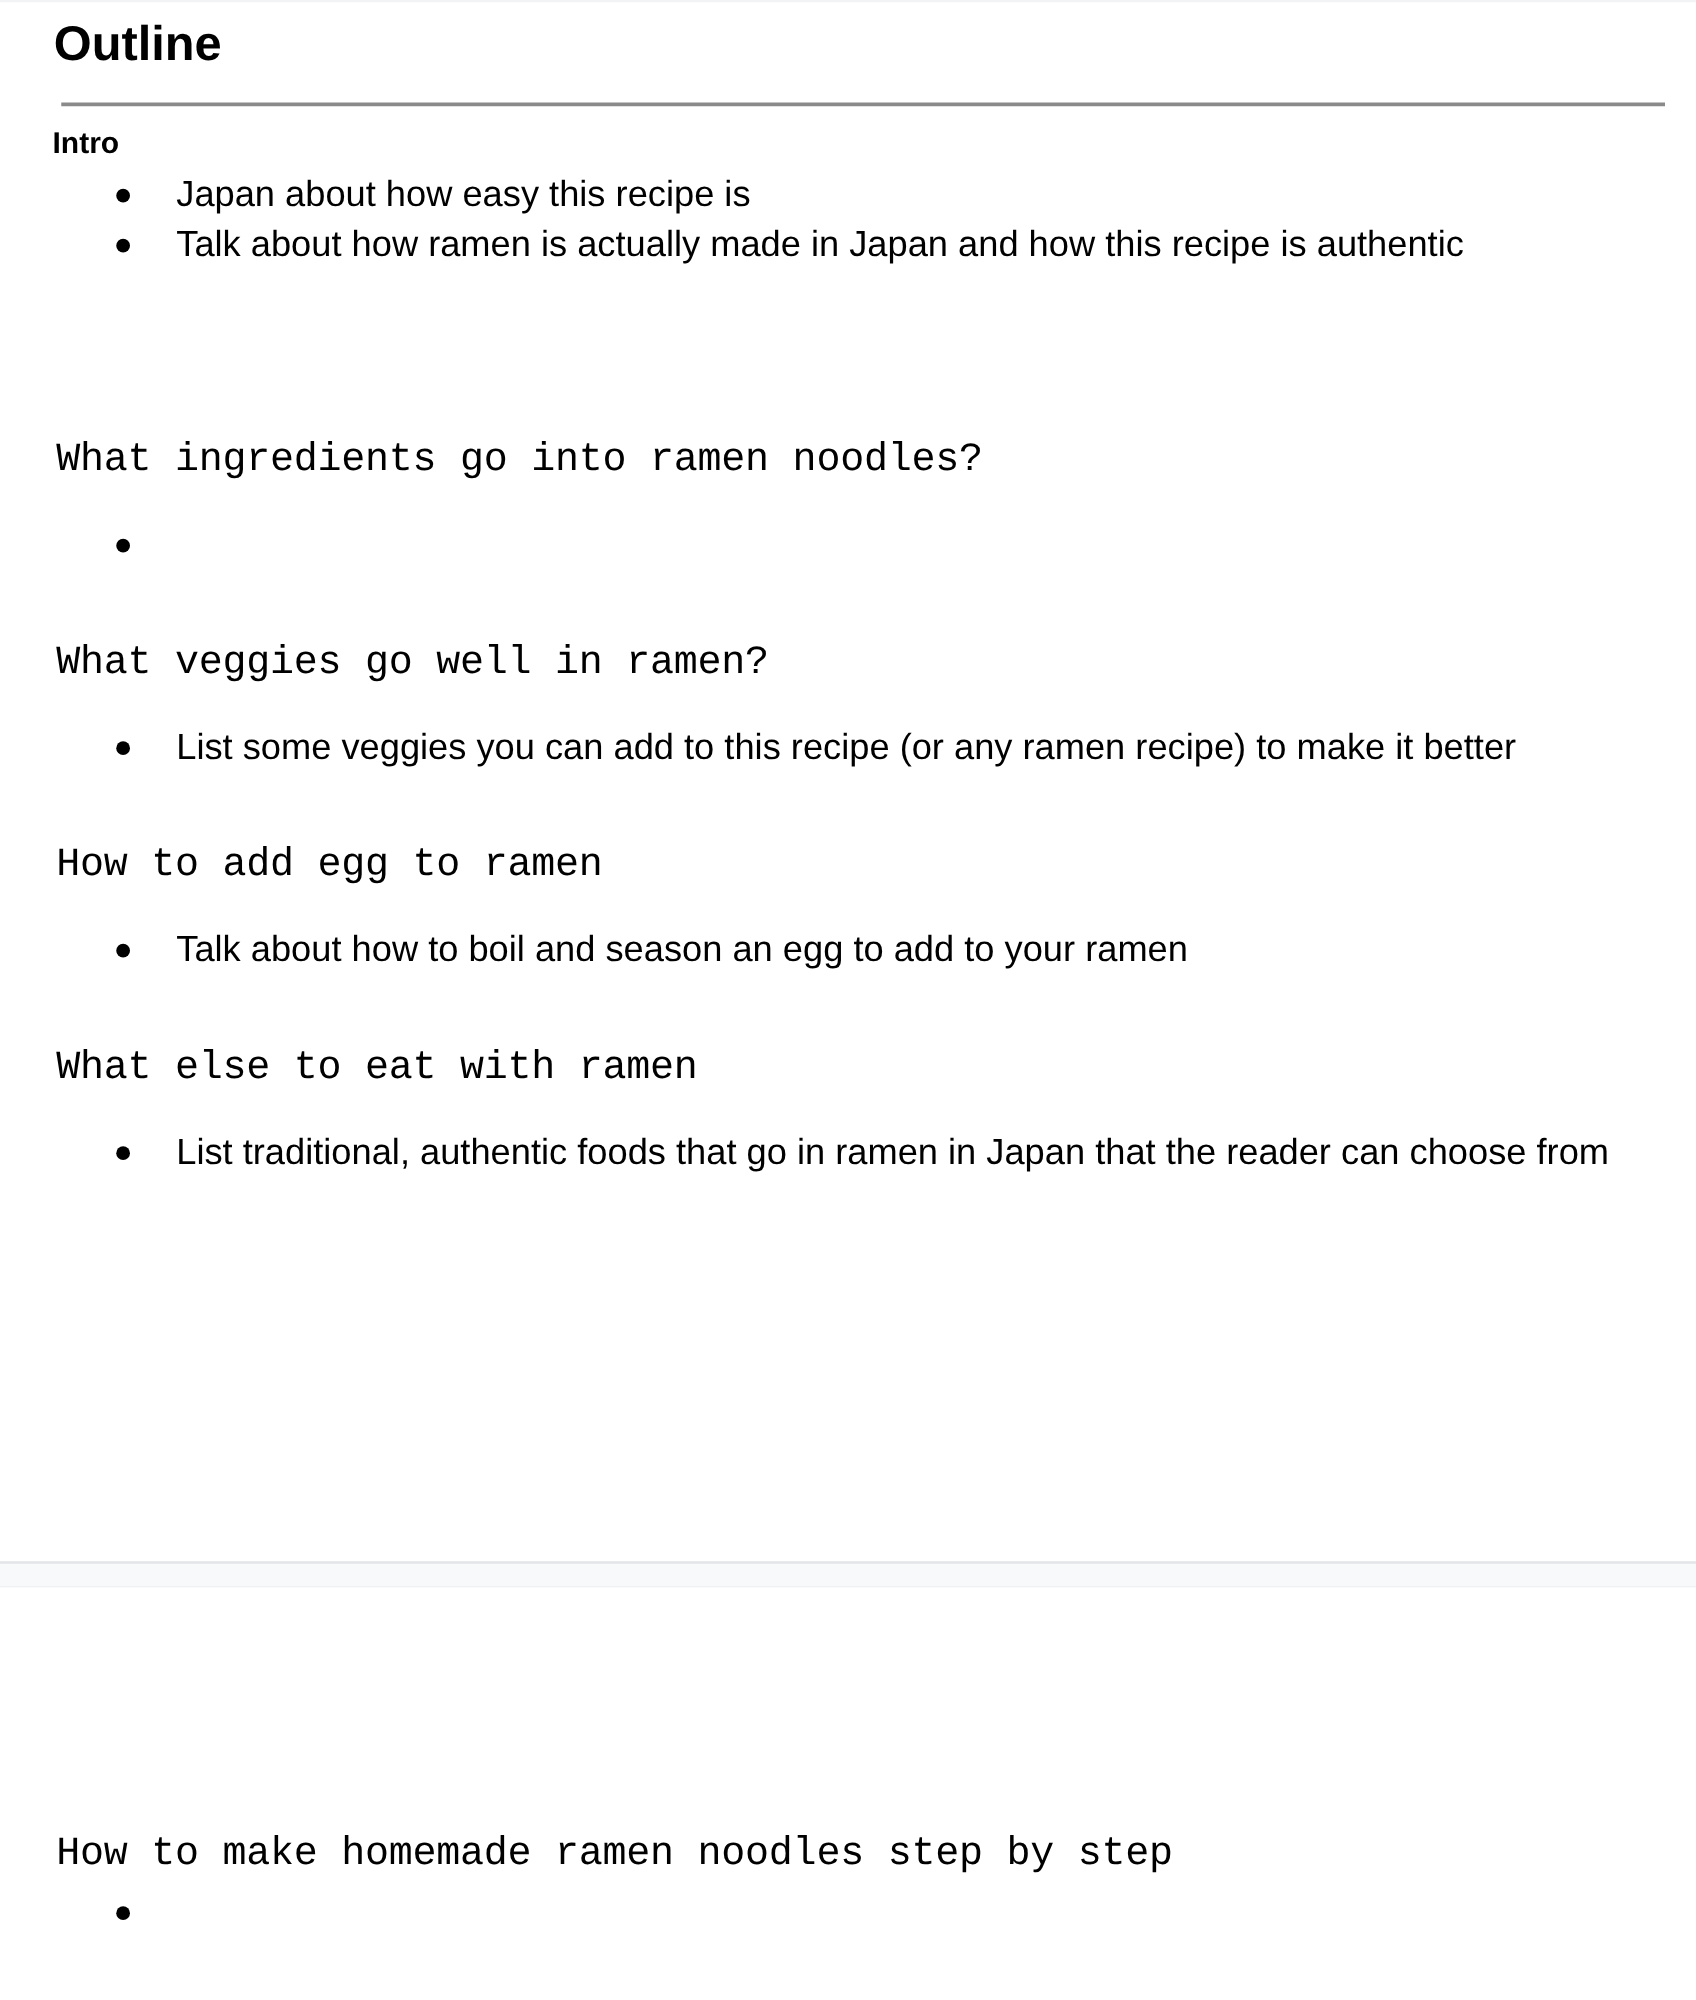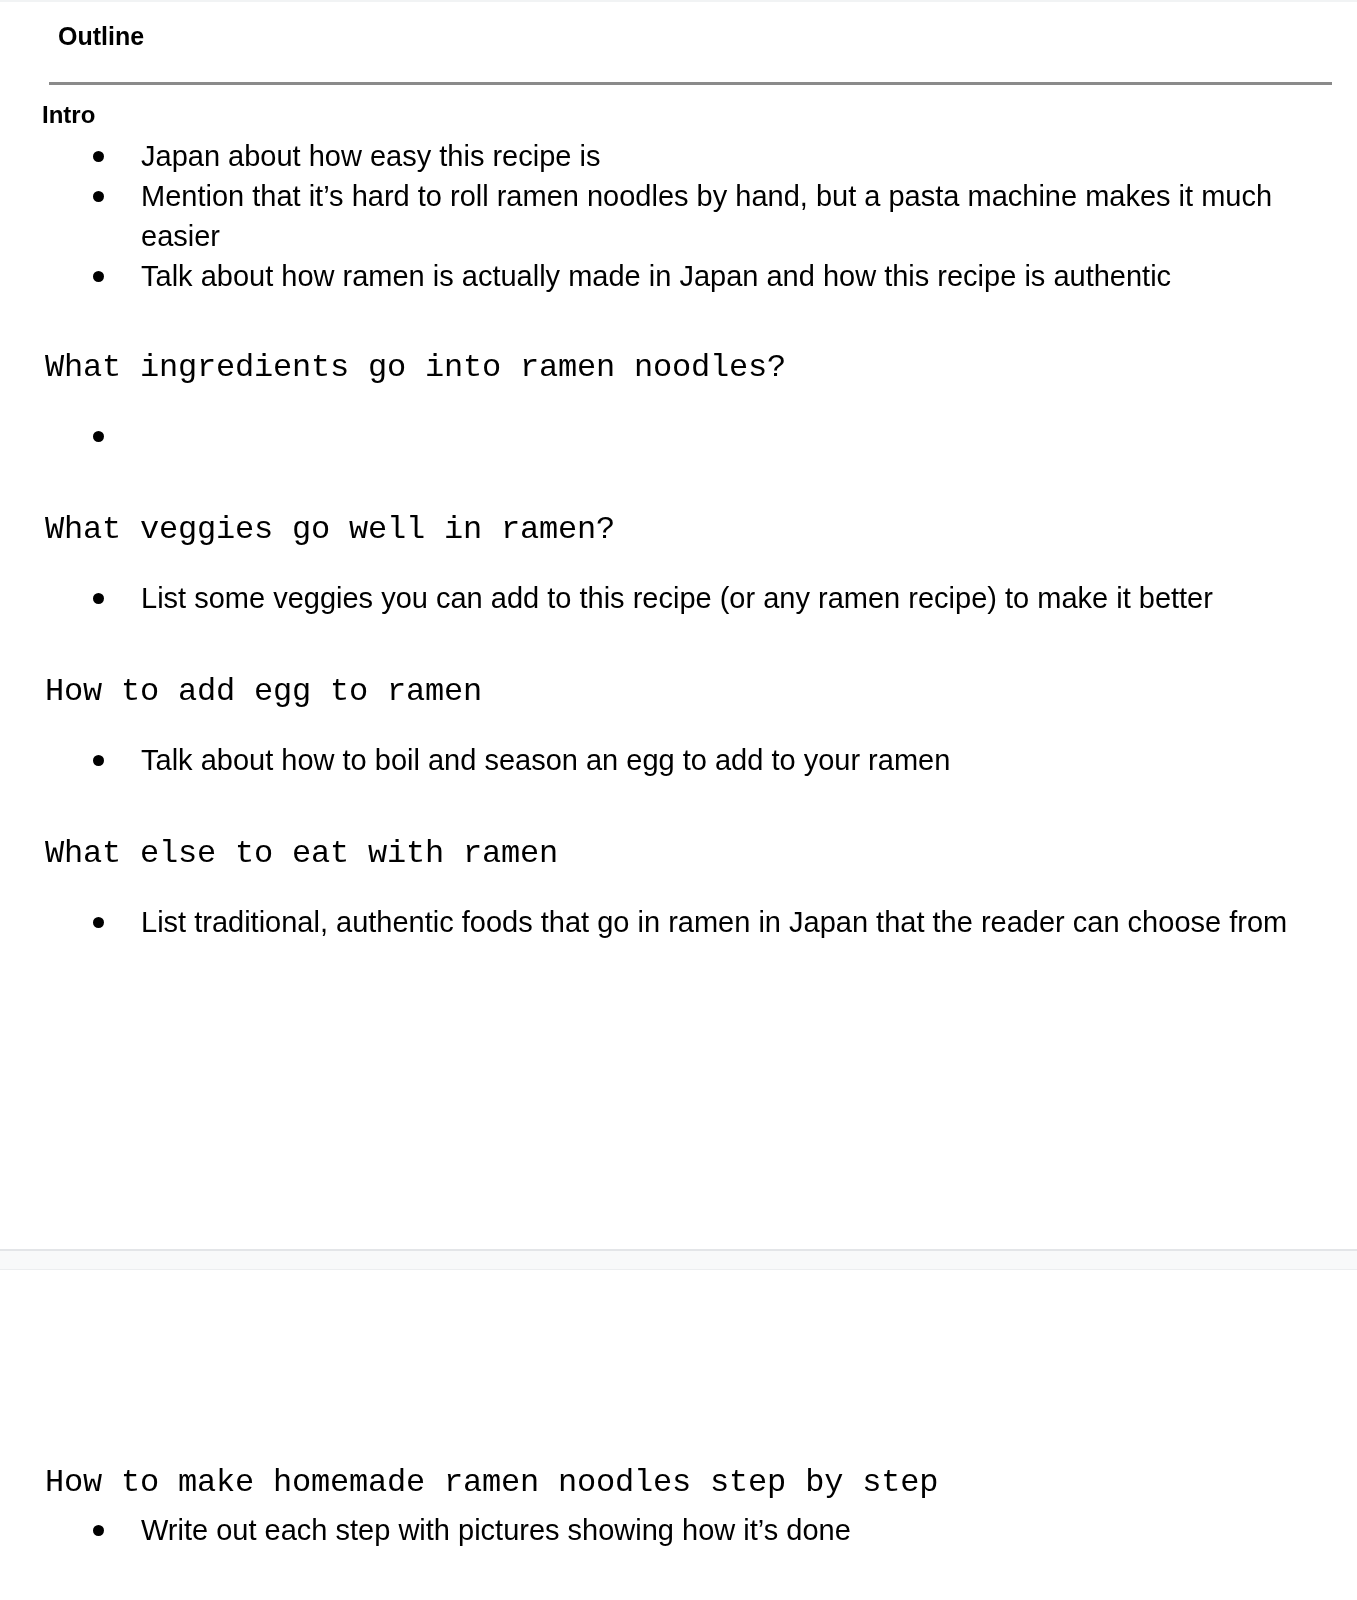--- a/index.html
+++ b/index.html
@@ -34,23 +34,23 @@
       width: 1357px; height: 21px;
       background: #f8f9fa;
       border-top: 2px solid #e3e5e8;
       border-bottom: 1px solid #eceef0;
       box-sizing: border-box;
     }
     .page-2 { top: 1270px; height: 330px; }
 
     .title {
       position: absolute;
-      left: 58px;
+      left: 43px;
       top: 17px;
-      font-size: 25px;
+      font-size: 39px;
       font-weight: bold;
       line-height: 34px;
       margin: 0;
     }
     .rule {
       position: absolute;
       left: 49px;
       top: 80px;
       width: 1283px;
       height: 3px;
@@ -112,24 +112,20 @@
   <hr class="rule">
 
   <h3 class="subhead">Intro</h3>
   <ul class="bullets" style="top:134px;">
     <li>
       <span class="dot"></span>
       <span>Japan about how easy this recipe is</span>
     </li>
     <li>
       <span class="dot"></span>
-      <span>Mention that it’s hard to roll ramen noodles by hand, but a pasta machine makes it much easier</span>
-    </li>
-    <li>
-      <span class="dot"></span>
       <span>Talk about how ramen is actually made in Japan and how this recipe is authentic</span>
     </li>
   </ul>
 
   <h2 class="h2" style="top:340px;">What ingredients go into ramen noodles?</h2>
   <ul class="bullets" style="top:414px;">
     <li>
       <span class="dot"></span>
     </li>
   </ul>
@@ -159,16 +155,15 @@
   </ul>
 </div>
 
 <div class="page-break"></div>
 
 <div class="page page-2">
   <h2 class="h2" style="top:166px;margin-top:21px;">How to make homemade ramen noodles step by step</h2>
   <ul class="bullets" style="top:240px;">
     <li>
       <span class="dot"></span>
-      <span>Write out each step with pictures showing how it’s done</span>
     </li>
   </ul>
 </div>
 
 </body></html>

